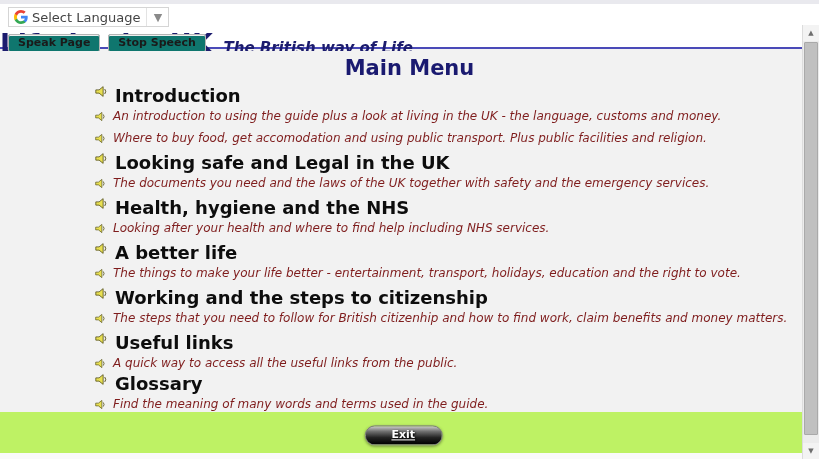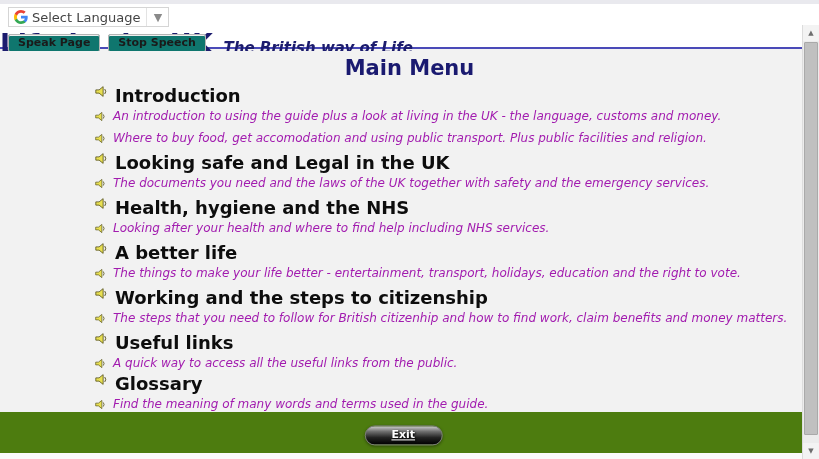--- a/index.html
+++ b/index.html
@@ -45,27 +45,27 @@
   .main-menu-heading {
     text-align:center; color:#1a1a70; font-size:21px; font-weight:bold;
     margin:5px 0 5px;
   }
   .menu-list { position:relative; z-index:2; padding-left:95px; padding-right:20px; }
   .menu-item { margin-bottom:6px; }
   .menu-item:nth-child(n+7) { margin-bottom:2px; }
   .item-heading-row { display:flex; gap:7px; cursor:pointer; }
   .item-title { font-size:18px; line-height:22px; font-weight:bold; color:#0d0d0d; }
   .item-desc-row { display:flex; align-items:center; gap:7px; margin-top:1px; }
-  .item-desc { font-size:12px; line-height:16px; font-style:italic; color:#a21caf; }
+  .item-desc { font-size:12px; line-height:16px; font-style:italic; color:#7f1d1d; }
   .speaker-icon { flex:0 0 auto; display:block; cursor:pointer; }
 
   
   .footer-band {
     position:absolute; left:0; right:0; bottom:6px; height:41px;
-    background:#4d7c0f; z-index:1;
+    background:#bef264; z-index:1;
   }
   .bottom-strip { position:absolute; left:0; right:0; bottom:0; height:6px; background:#fafafa; }
   .exit-button {
     position:absolute; left:50%; top:50%; transform:translate(-58%,-38%);
     width:78px; height:20px; border-radius:11px;
     border:1px solid #7a7a7a;
     background:linear-gradient(180deg,#c9c9c9 0%,#707070 28%,#232323 62%,#000 100%);
     color:#fff; font-family:"DejaVu Sans","Liberation Sans",sans-serif;
     font-size:11px; font-weight:bold; text-decoration:underline;
     text-shadow:1px 1px 2px #000; line-height:17px; text-align:center;

